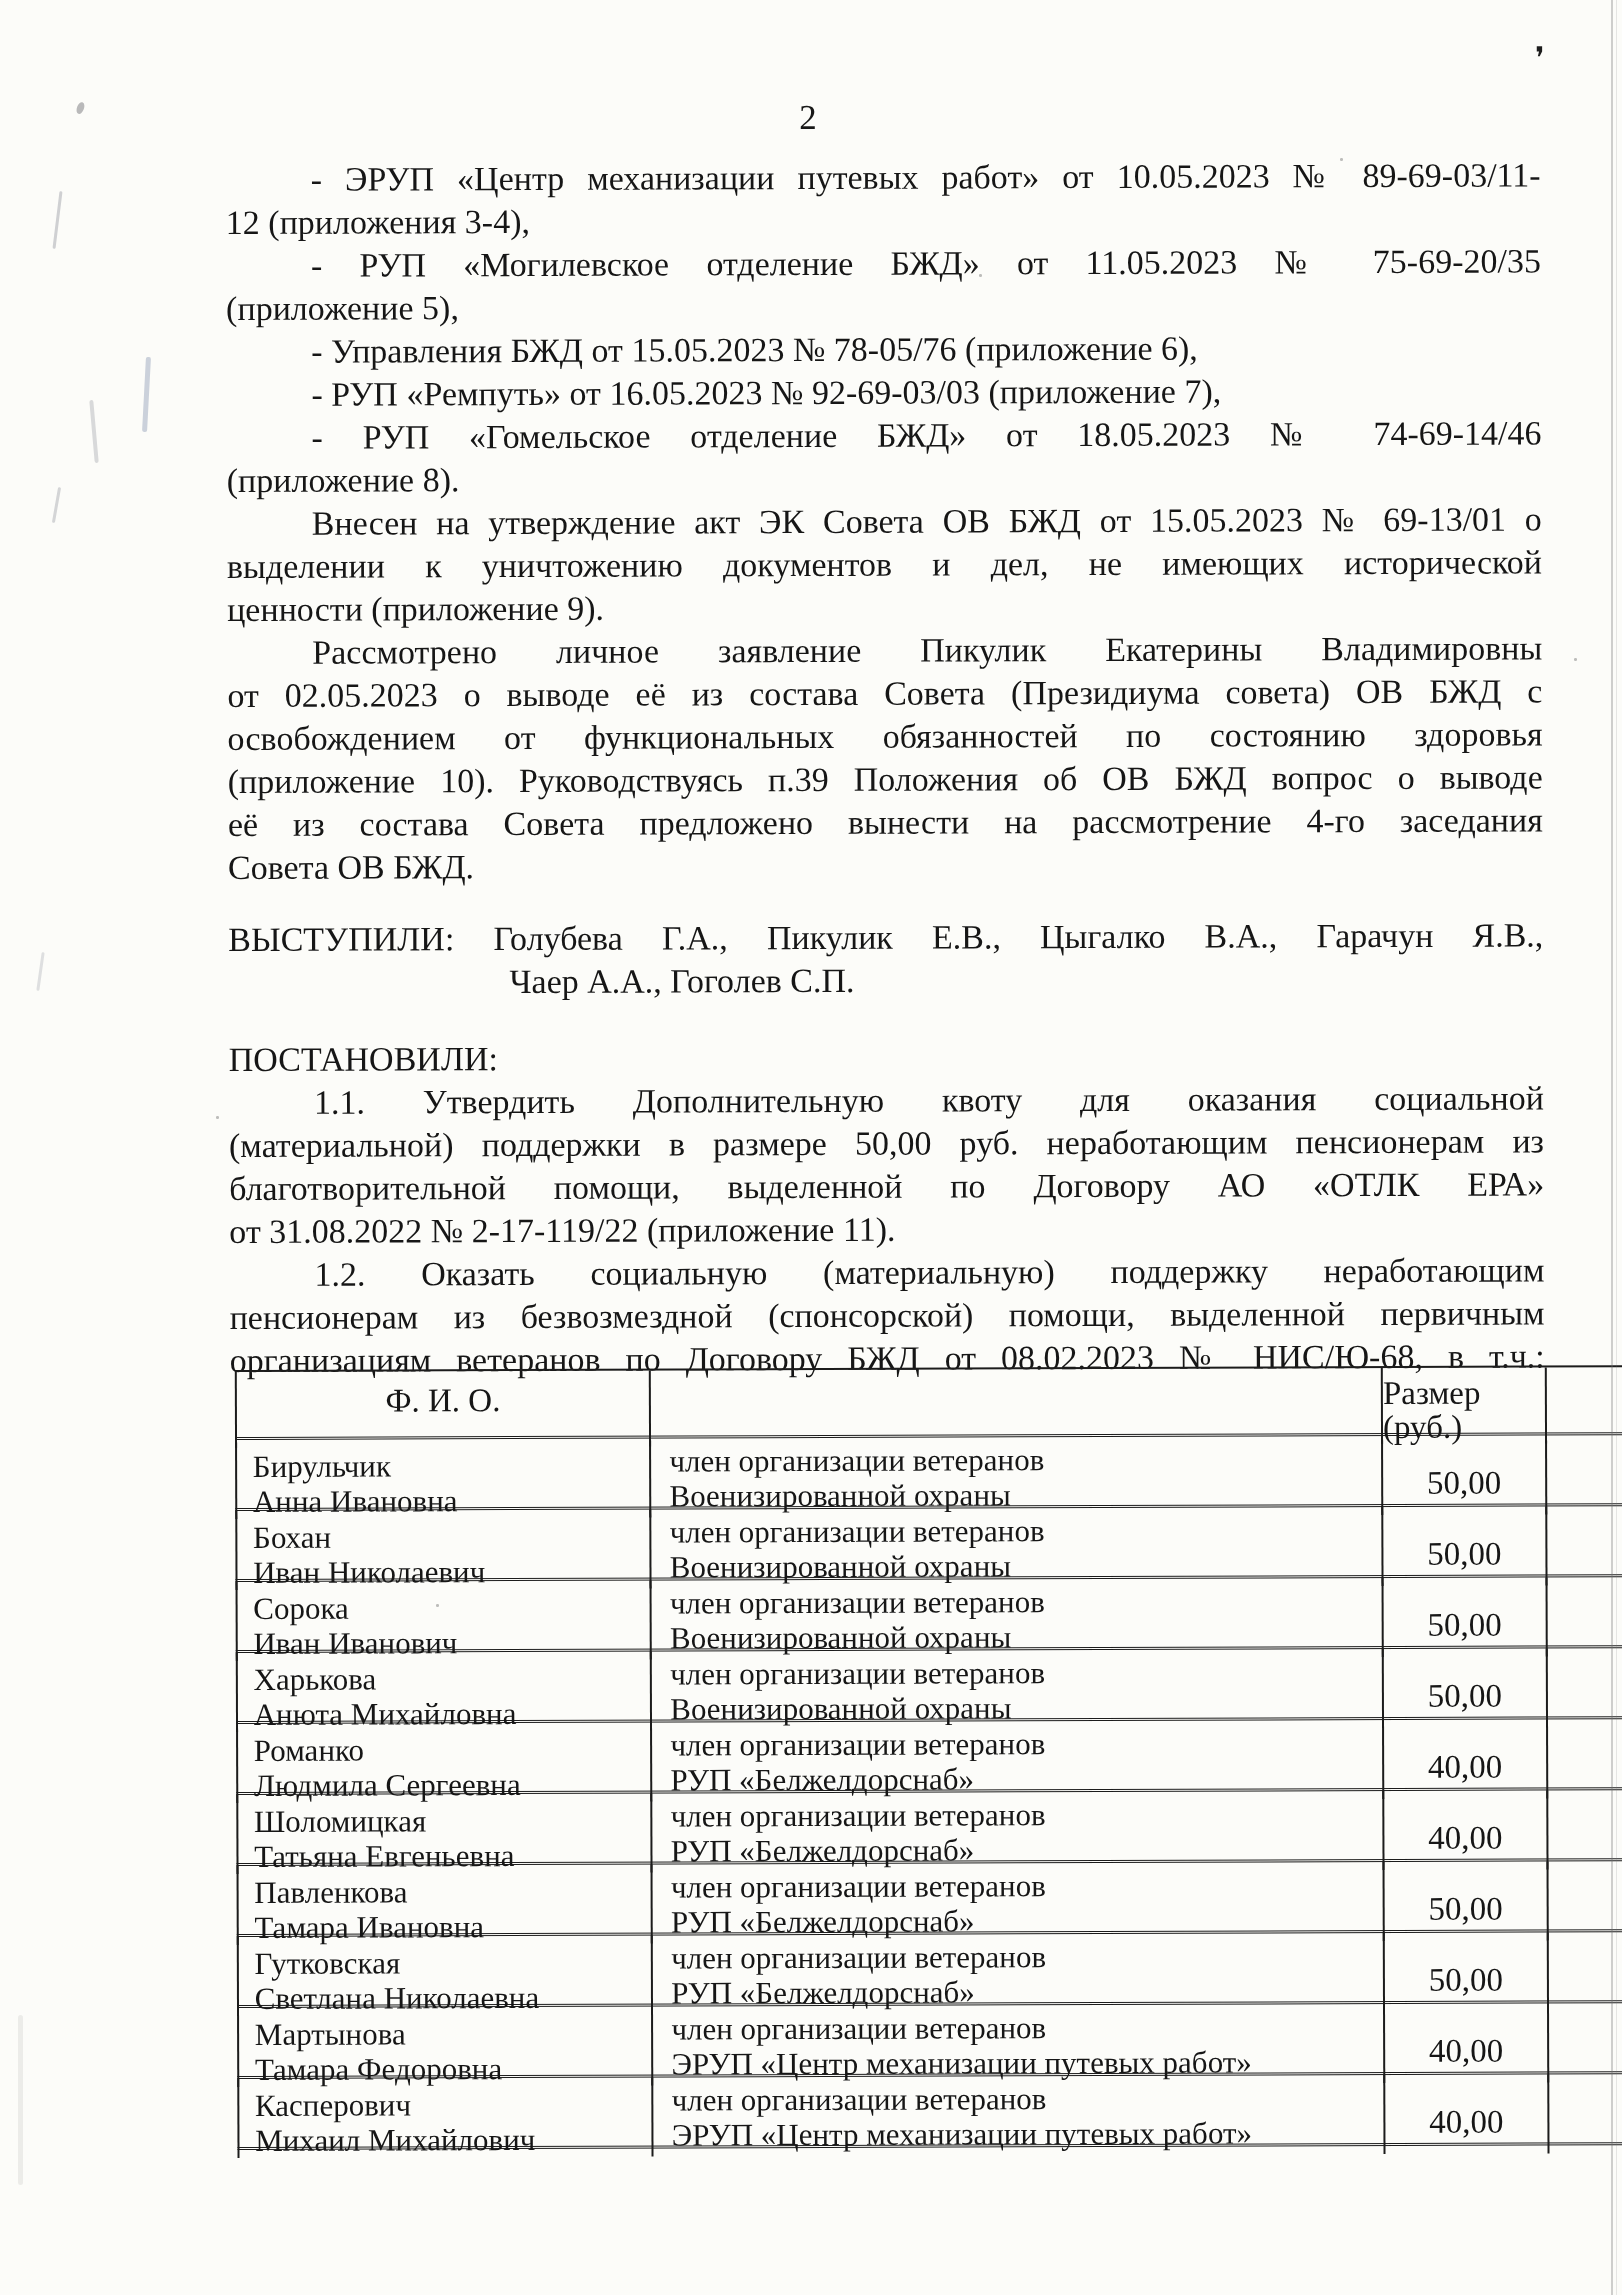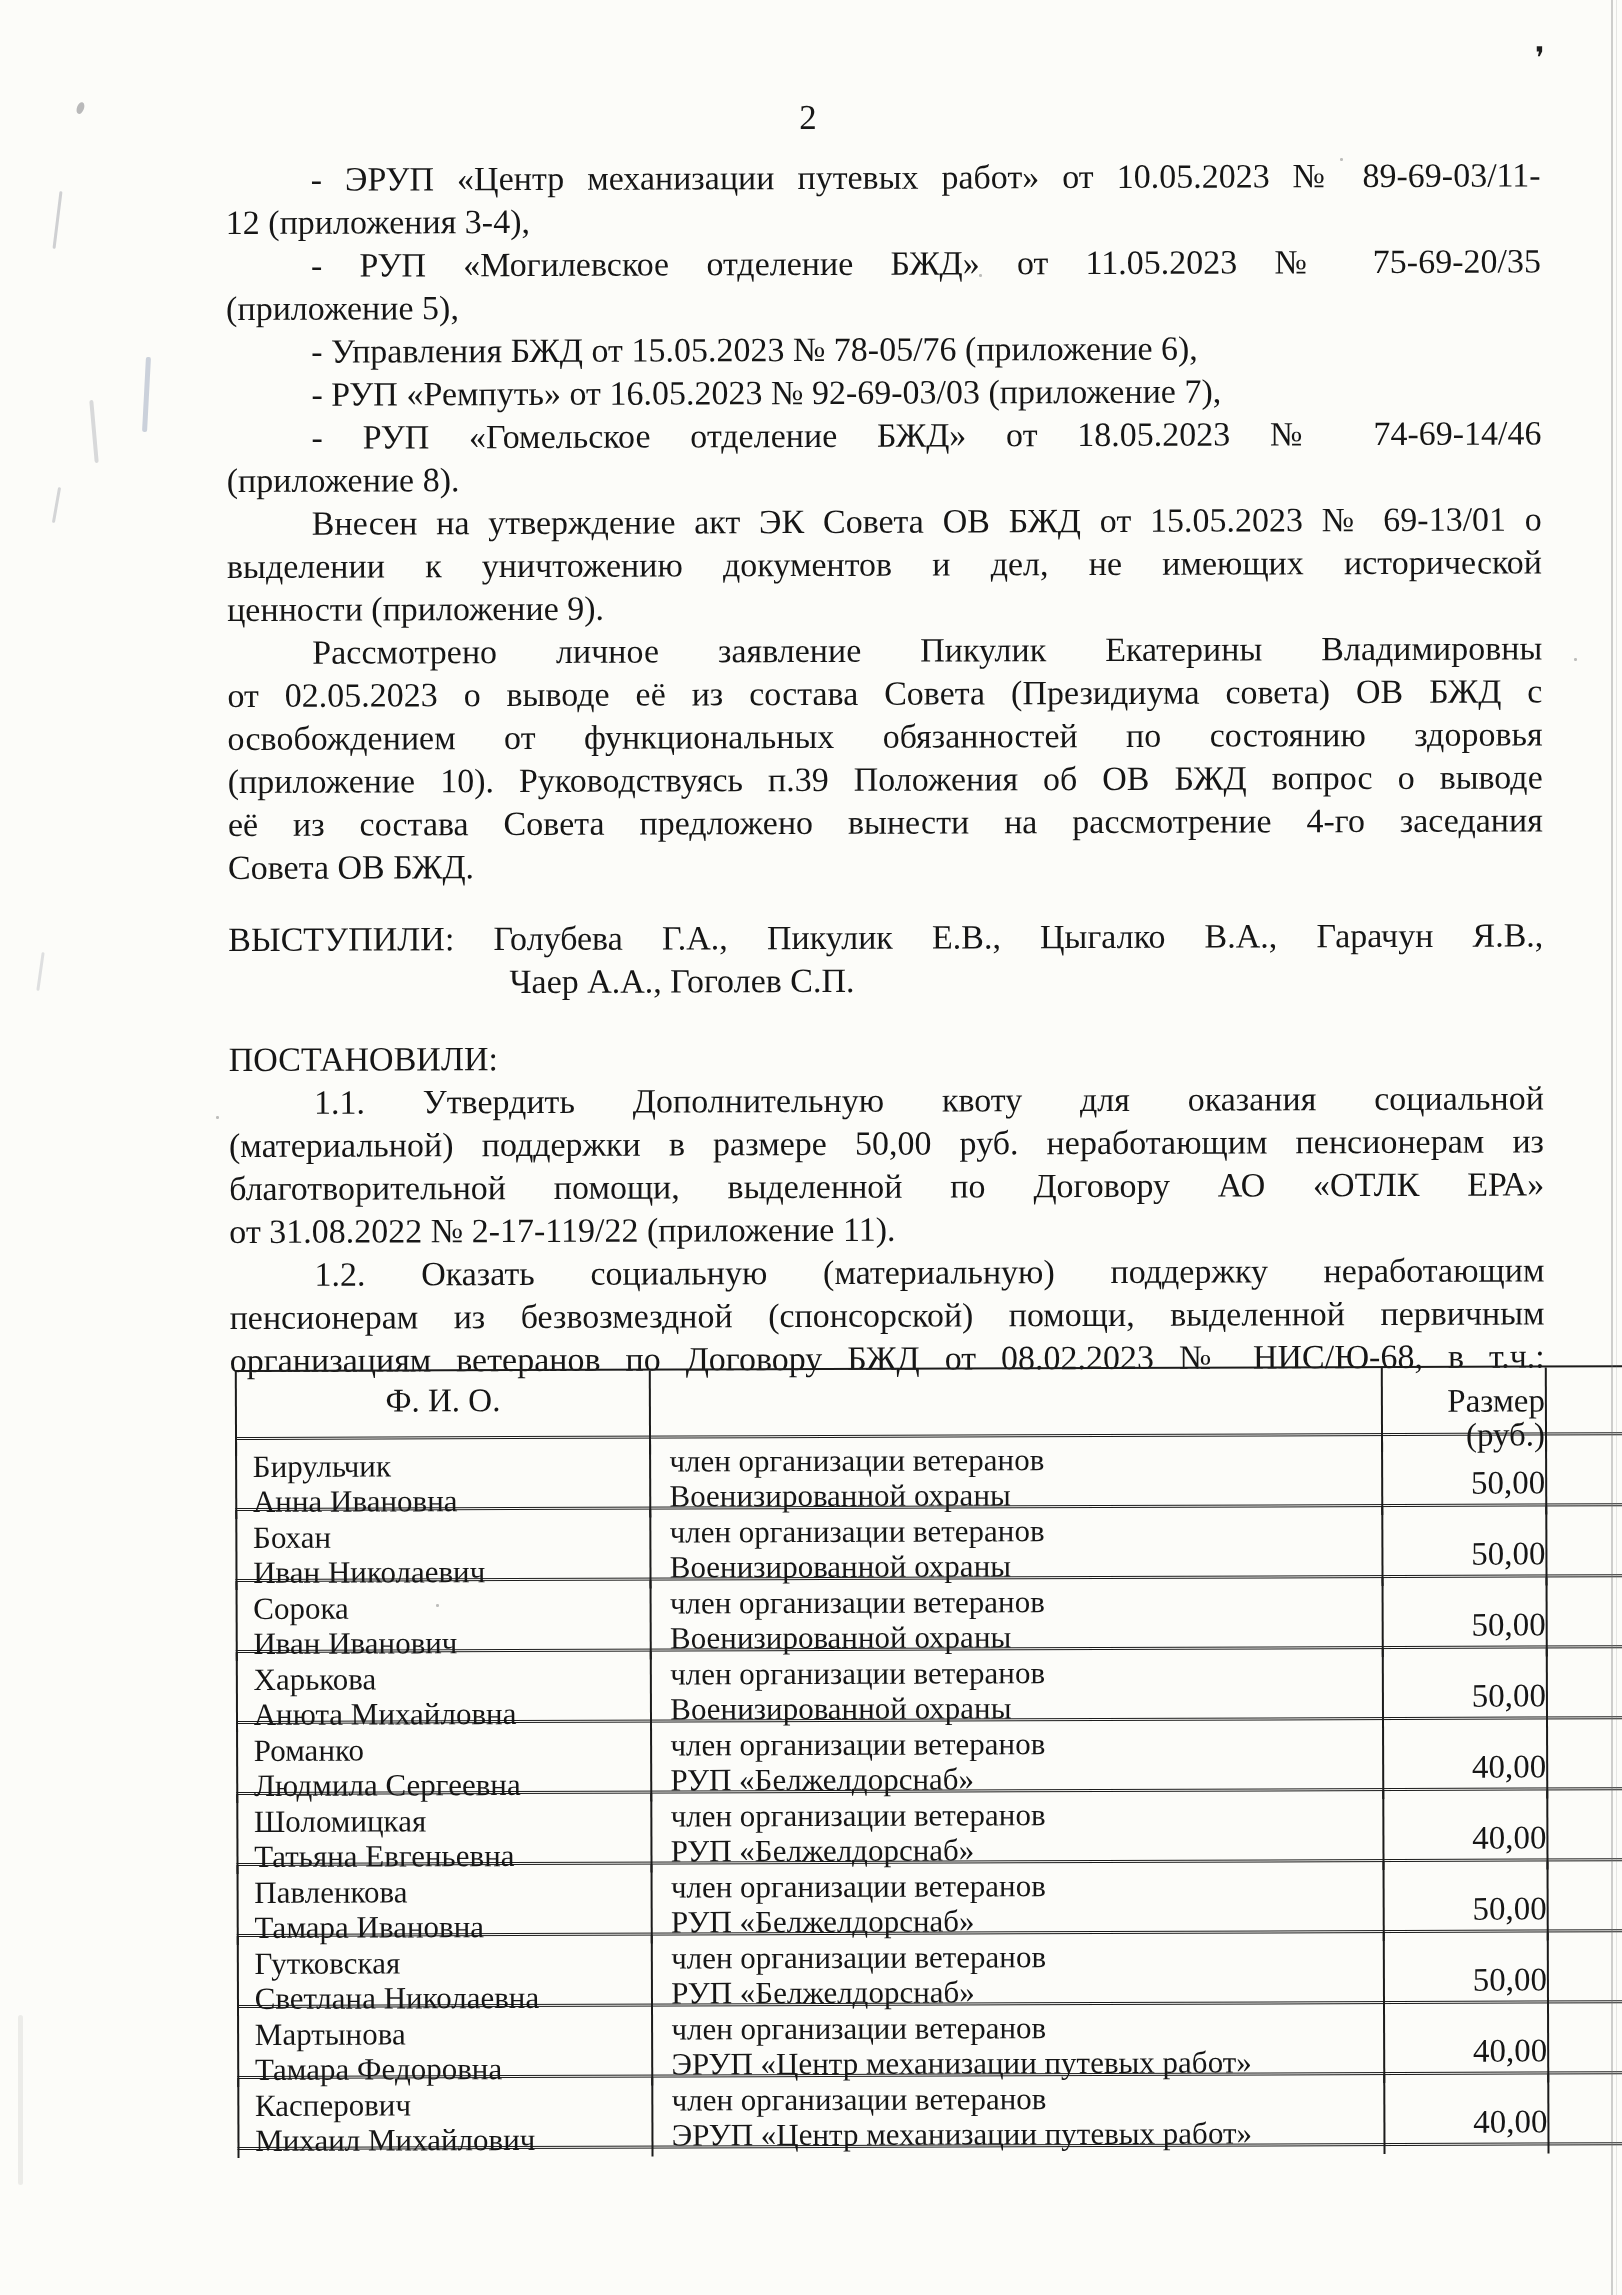--- a/index.html
+++ b/index.html
@@ -16,26 +16,26 @@
   .line.j{white-space:normal;text-align:justify;text-align-last:justify;text-justify:inter-word;}
   .line.ind{padding-left:85px;}
   .line.hang{margin-left:281px;}
   
   .vtable{position:absolute;left:234px;top:1368px;width:1389px;border-bottom:3.3px double #1c1c1c;font-size:31px;}
   .trow{display:grid;grid-template-columns:414px 732px 164px 1fr;height:71px;border-top:3.3px double #1c1c1c;}
   .trow.thead{height:67px;border-top:2px solid #1c1c1c;}
   .cell{border-left:2px solid #1c1c1c;}
   .cell.cpad{border-left:2px solid #1c1c1c;}
   .chf{text-align:center;padding-top:10.5px;font-size:33px;}
-  .cha{text-align:right;padding-top:16px;font-size:33px;line-height:34px;}
+  .cha{text-align:left;padding-top:8px;font-size:33px;line-height:34px;}
   .cname{padding:9.2px 3.9px 0 15.7px;}
   .cname div{line-height:35px;}
   .cdesc{padding:5.2px 3.9px 0 18.3px;}
   .cdesc div{line-height:35px;}
-  .camt{display:flex;justify-content:flex-end;align-items:center;padding-top:15.7px;font-size:33px;}
+  .camt{display:flex;justify-content:center;align-items:center;padding-top:15.7px;font-size:33px;}
   
   .art{position:absolute;}
   .edge1{left:1611px;top:0;width:2px;height:2295px;background:rgba(110,110,110,.32);}
   .edge2{left:1616px;top:0;width:1.3px;height:2295px;background:rgba(110,110,110,.16);}
   .tr1{left:1535px;top:43px;font-size:30px;color:#1d1d1d;line-height:30px;}
   .m1{left:56px;top:191px;width:3.3px;height:58px;background:rgba(90,95,110,.28);transform:rotate(7deg);border-radius:2px;}
   .m2{left:92px;top:400px;width:3.9px;height:63px;background:rgba(90,95,110,.22);transform:rotate(-5deg);border-radius:2px;}
   .m3{left:144px;top:357px;width:4.6px;height:75px;background:rgba(90,110,150,.30);transform:rotate(3deg);border-radius:2px;}
   .m4{left:55px;top:487px;width:2.6px;height:36px;background:rgba(90,95,110,.25);transform:rotate(10deg);border-radius:2px;}
   .m5{left:77px;top:102px;width:6.5px;height:11.8px;background:rgba(60,60,70,.35);border-radius:50%;transform:rotate(20deg);}

